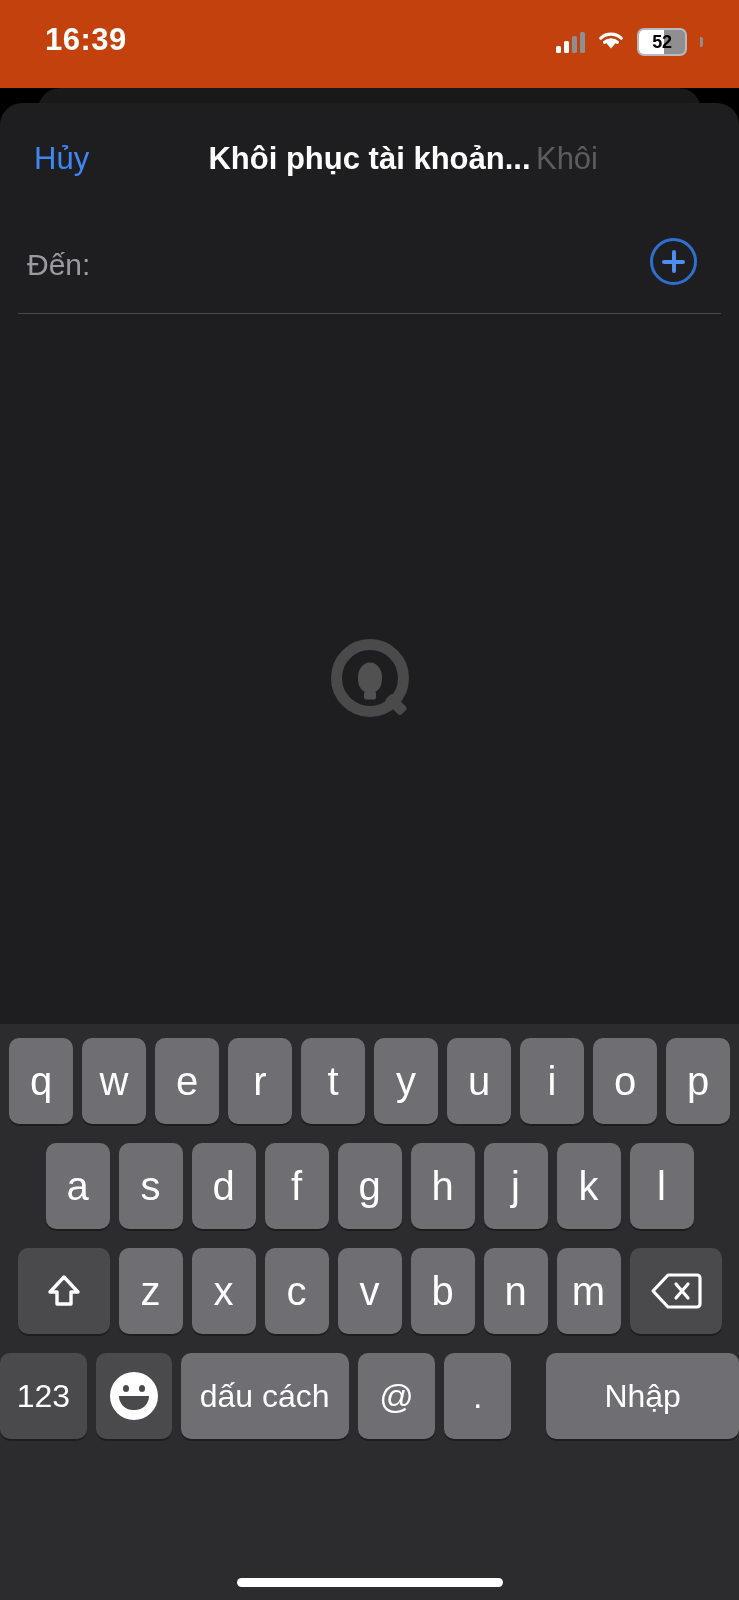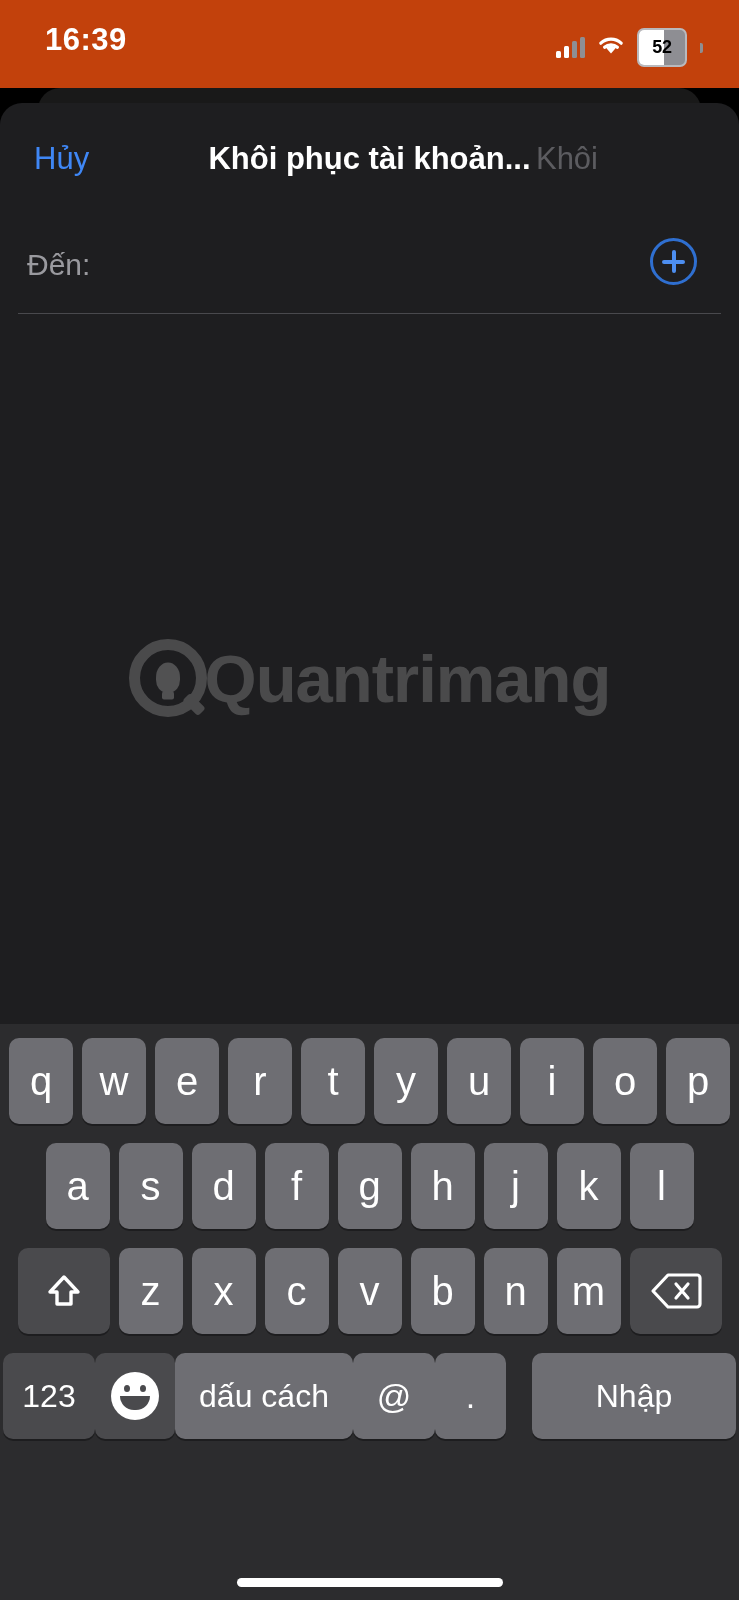--- a/index.html
+++ b/index.html
@@ -30,21 +30,21 @@
     position: absolute; right: 36px; top: 28px;
     display: flex; align-items: center; gap: 11px;
   }
   .sig-bars { display: flex; align-items: flex-end; gap: 3px; height: 21px; }
   .sig-bars i { display: block; width: 5px; background: #fff; border-radius: 1.5px; }
   .sig-bars i:nth-child(1) { height: 7px; }
   .sig-bars i:nth-child(2) { height: 12px; }
   .sig-bars i:nth-child(3) { height: 17px; background: #8e8e93; }
   .sig-bars i:nth-child(4) { height: 21px; background: #8e8e93; }
   .battery {
-    position: relative; width: 50px; height: 39px;
+    position: relative; width: 50px; height: 28px;
     border: 2px solid #b9b9bd; border-radius: 7px;
     background: #8e8e93; overflow: hidden;
   }
   .battery .fill {
     position: absolute; left: 0; top: 0; bottom: 0;
     width: 54%; background: #fff;
   }
   .battery .num {
     position: absolute; inset: 0;
     font-size: 18px; font-weight: bold; color: #000;
@@ -153,21 +153,21 @@
     position: absolute; left: 0; top: 921px;
     width: 739px; height: 576px; background: #2c2c2e;
   }
   .kb-row {
     display: flex; justify-content: center; align-items: center;
     width: 739px;
   }
   #row-1 { height: 86px; margin-top: 14px; gap: 9px; }
   #row-2 { height: 86px; margin-top: 19px; gap: 9px; }
   #row-3 { height: 86px; margin-top: 19px; gap: 9px; }
-  #row-4 { height: 86px; margin-top: 19px; }
+  #row-4 { height: 86px; margin-top: 19px; gap: 9px; }
 
   .key {
     background: #6e6e73; border-radius: 10px;
     color: #fff; font-size: 40px;
     display: flex; align-items: center; justify-content: center;
     box-shadow: 0 2px 0 rgba(0,0,0,0.32);
   }
   #row-1 .key { width: 64px; height: 86px; }
   #row-2 .key { width: 64px; height: 86px; }
   #row-3 .letter { width: 64px; height: 86px; }
@@ -247,21 +247,20 @@
         <span class="plus"></span>
       </div>
     </div>
     <div id="to-divider"></div>
 
     <div id="compose-body">
       <div id="watermark">
         <span class="qmark">
           <span class="bulb"></span>
         </span>
-        <span class="wtext">Quantrimang</span>
       </div>
     </div>
 
     <div id="keyboard">
 
       <div class="kb-row" id="row-1">
         <div class="key">q</div>
         <div class="key">w</div>
         <div class="key">e</div>
         <div class="key">r</div>

